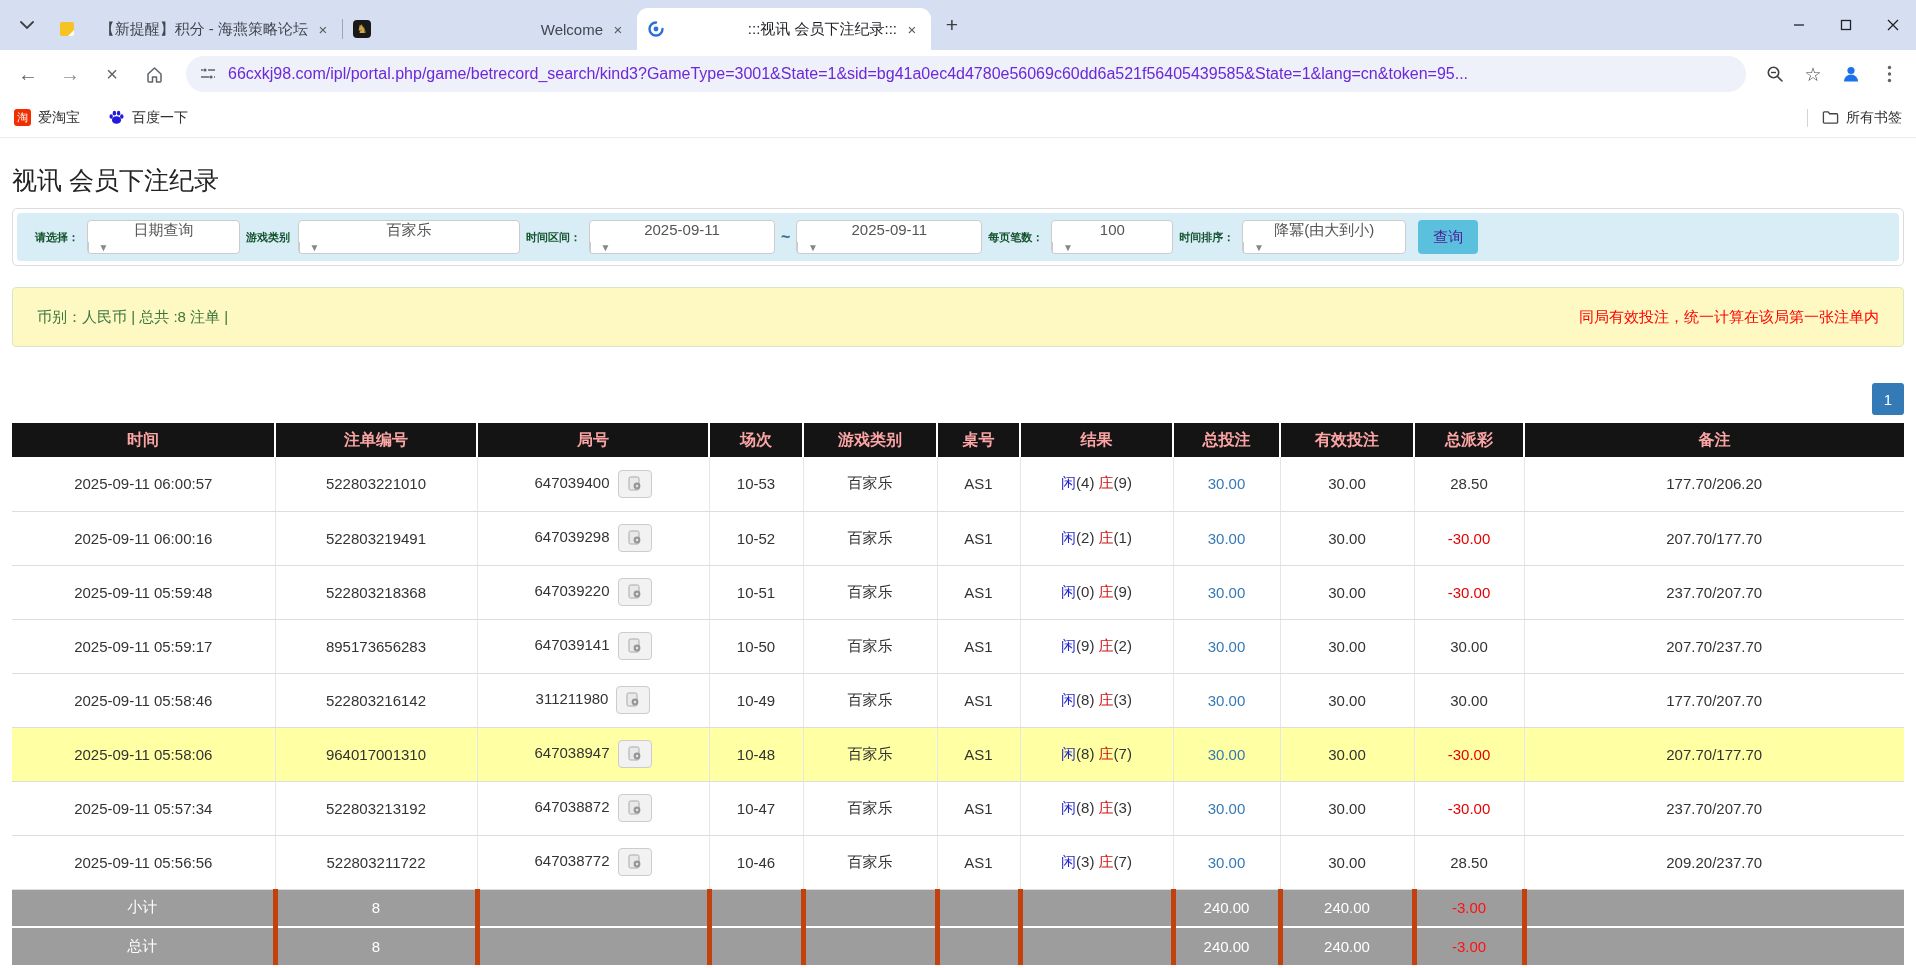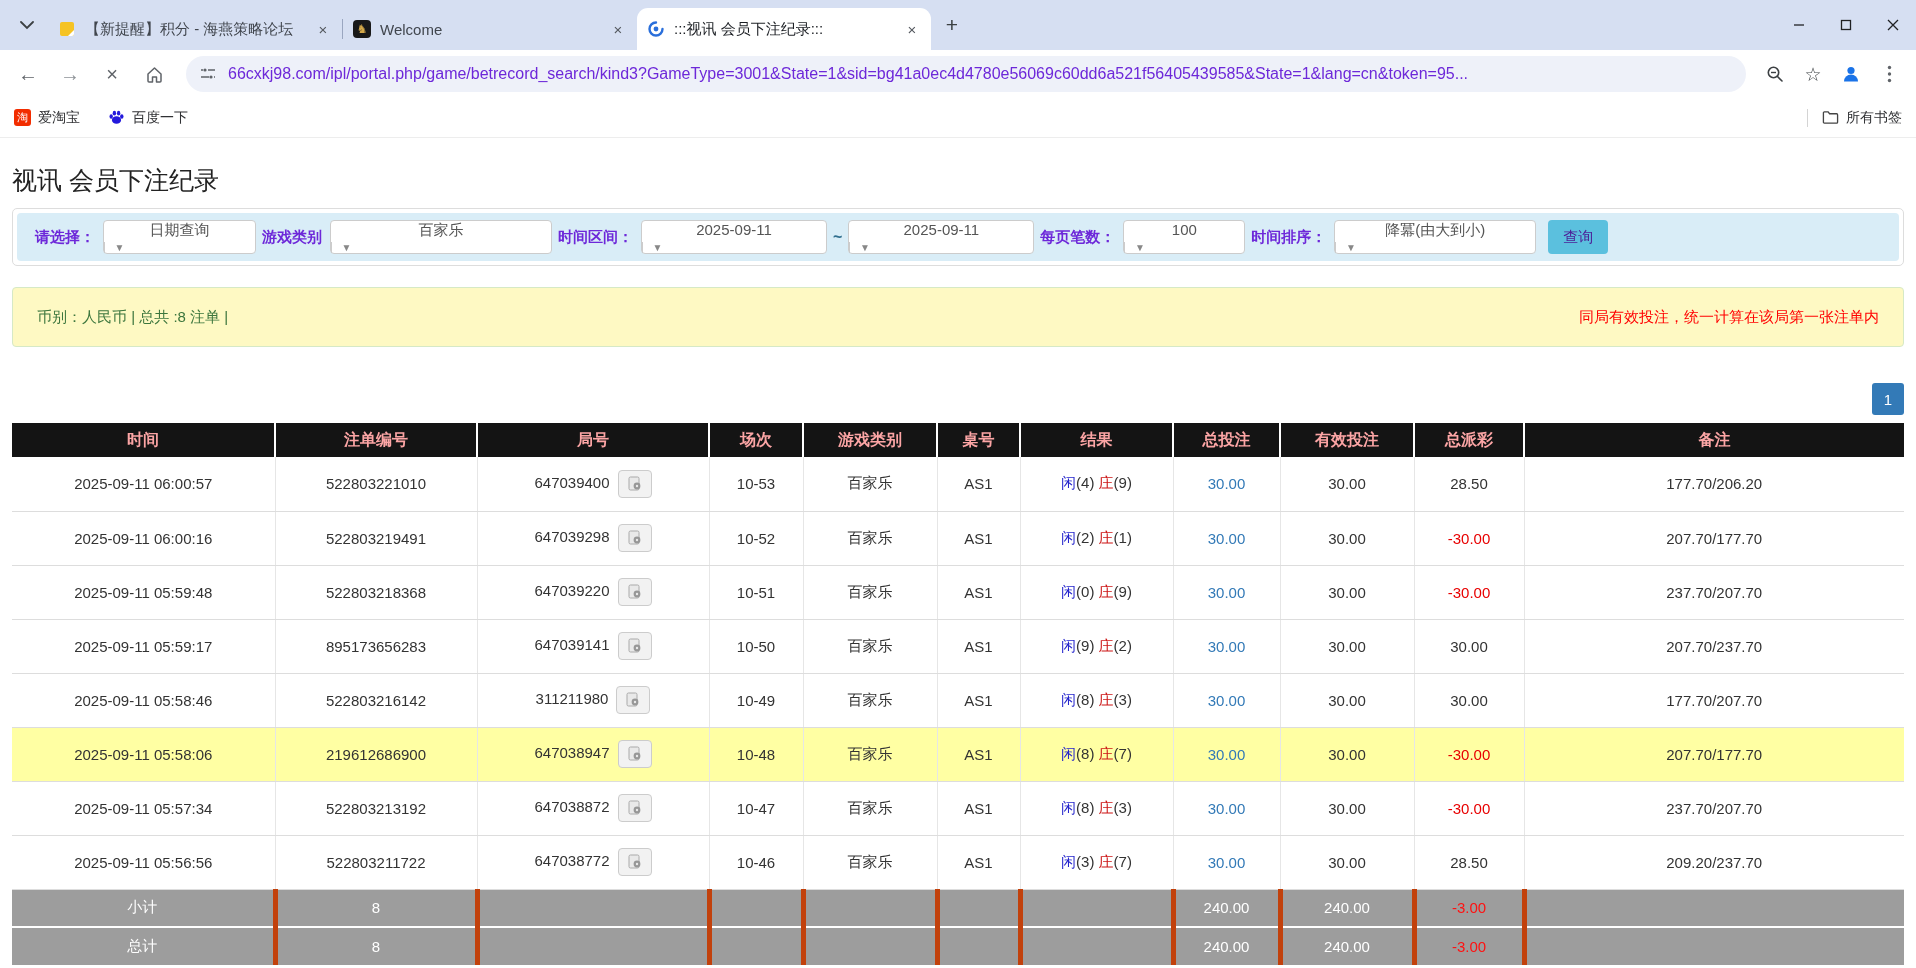--- a/index.html
+++ b/index.html
@@ -5,21 +5,21 @@
   * { box-sizing: border-box; margin: 0; padding: 0; }
   html,body { width:1916px; height:968px; overflow:hidden; background:#fff;
               font-family:"Liberation Sans","DejaVu Sans",sans-serif; }
 
   
   .tab-strip { height:50px; background:#d6dff2; display:flex; align-items:flex-end;
                padding-left:10px; position:relative; }
   .tab-search { align-self:center; width:34px; height:34px; display:flex; align-items:center;
                 justify-content:center; margin-right:4px; border-radius:50%; }
   .tab { width:294px; height:42px; display:flex; align-items:center; padding:0 10px;
-         border-radius:11px 11px 0 0; color:#41464e; font-size:15px; }
+         border-radius:11px 11px 0 0; color:#41464e; font-size:15px;text-align:right; }
   .tab.active { background:#fff; color:#1b1e23; }
   .tab .favicon { width:18px; height:18px; flex:0 0 18px; margin-right:9px; display:flex;
                   align-items:center; justify-content:center; }
   .tab .tab-title { flex:1; white-space:nowrap; overflow:hidden; }
   .tab .tab-close { width:18px; height:18px; display:flex; align-items:center; justify-content:center;
                     font-size:15px; color:#55595f; border-radius:50%; margin-left:6px; }
   .tab-divider { width:1px; height:20px; background:#9aa6c0; margin-bottom:11px; }
   .new-tab { align-self:center; width:30px; height:30px; display:flex; align-items:center;
              justify-content:center; font-size:21px; color:#3c4043; margin-left:6px; }
   .win-controls { position:absolute; right:0; top:0; height:50px; display:flex; }
@@ -45,21 +45,21 @@
   .bm-right { margin-left:auto; display:flex; align-items:center; font-size:14px; color:#303134; }
   .bm-sep { width:1px; height:18px; background:#d4d4d4; margin-right:14px; }
 
   
   .page { padding:0 12px; }
   .page-title { margin-top:26px; font-size:25px; font-weight:400; color:#222; }
 
   .filter-box { margin-top:11px; border:1px solid #ddd; border-radius:5px; padding:4px; background:#fff; }
   .filter-inner { background:#d9edf7; border-radius:4px; display:flex; align-items:center;
                   padding:7px 12px; }
-  .f-label { color:#6d28d9; font-weight:bold; font-size:15px; margin:0 8px 0 6px; white-space:nowrap; }
+  .f-label { color:#14532d; font-weight:bold; font-size:11px; margin:0 8px 0 6px; white-space:nowrap; }
   .sel { height:34px; background:#fff; border:1px solid #ccc; border-radius:4px; display:flex;
          align-items:center; font-size:15px; color:#555;flex-direction:column; }
   .sel .sel-val { padding:0 10px; flex:1; white-space:nowrap; overflow:hidden; }
   .sel .caret { width:30px; align-self:stretch; border-left:1px solid #ccc; display:flex;
                 align-items:center; justify-content:center; color:#888; font-size:10px; }
   .tilde { color:#31708f; font-weight:bold; margin:0 6px; }
   .query-btn { height:34px; margin-left:12px; padding:0 15px; background:#5bc0de; color:#4c1d95;
                border:none; border-radius:4px; font-size:15px; cursor:pointer;font-family:Liberation Serif, serif; }
 
   .summary-bar { margin-top:21px; height:60px; background:#fef9c3; border:1px solid #d6e9c6;
@@ -253,21 +253,21 @@
         <span class="caret">▼</span>
       </div>
 
       <span class="f-label">每页笔数：</span>
       <div class="sel" style="width:122px;">
         <span class="sel-val">100</span>
         <span class="caret">▼</span>
       </div>
 
       <span class="f-label">时间排序：</span>
-      <div class="sel" style="width:202px;text-align:right;">
+      <div class="sel" style="width:164px;text-align:right;">
         <span class="sel-val">降冪(由大到小)</span>
         <span class="caret">▼</span>
       </div>
 
       <button class="query-btn">查询</button>
     </div>
   </div>
 
   <div class="summary-bar">
     <span>币别：人民币 | 总共 :8 注单 |</span>
@@ -398,21 +398,21 @@
           <td>百家乐</td>
           <td>AS1</td>
           <td><span class="xian">闲</span><span class="res-num">(8)</span> <span class="zhuang">庄</span><span class="res-num">(3)</span></td>
           <td><a class="betlink">30.00</a></td>
           <td>30.00</td>
           <td><span class="">30.00</span></td>
           <td>177.70/207.70</td>
         </tr>
         <tr class="hl">
           <td>2025-09-11 05:58:06</td>
-          <td>219612686900</td>
+          <td>964017001310</td>
           <td><span>647038947</span><span class="vid-btn">
               <svg width="16" height="16" viewBox="0 0 16 16">
                 <rect x="2" y="1" width="10" height="13" rx="1.5" fill="#e9e9e9" stroke="#aaa"></rect>
                 <circle cx="10" cy="10" r="3.4" fill="#979797"></circle>
                 <circle cx="10" cy="10" r="1.2" fill="#e9e9e9"></circle>
               </svg>
             </span></td>
           <td>10-48</td>
           <td>百家乐</td>
           <td>AS1</td>

